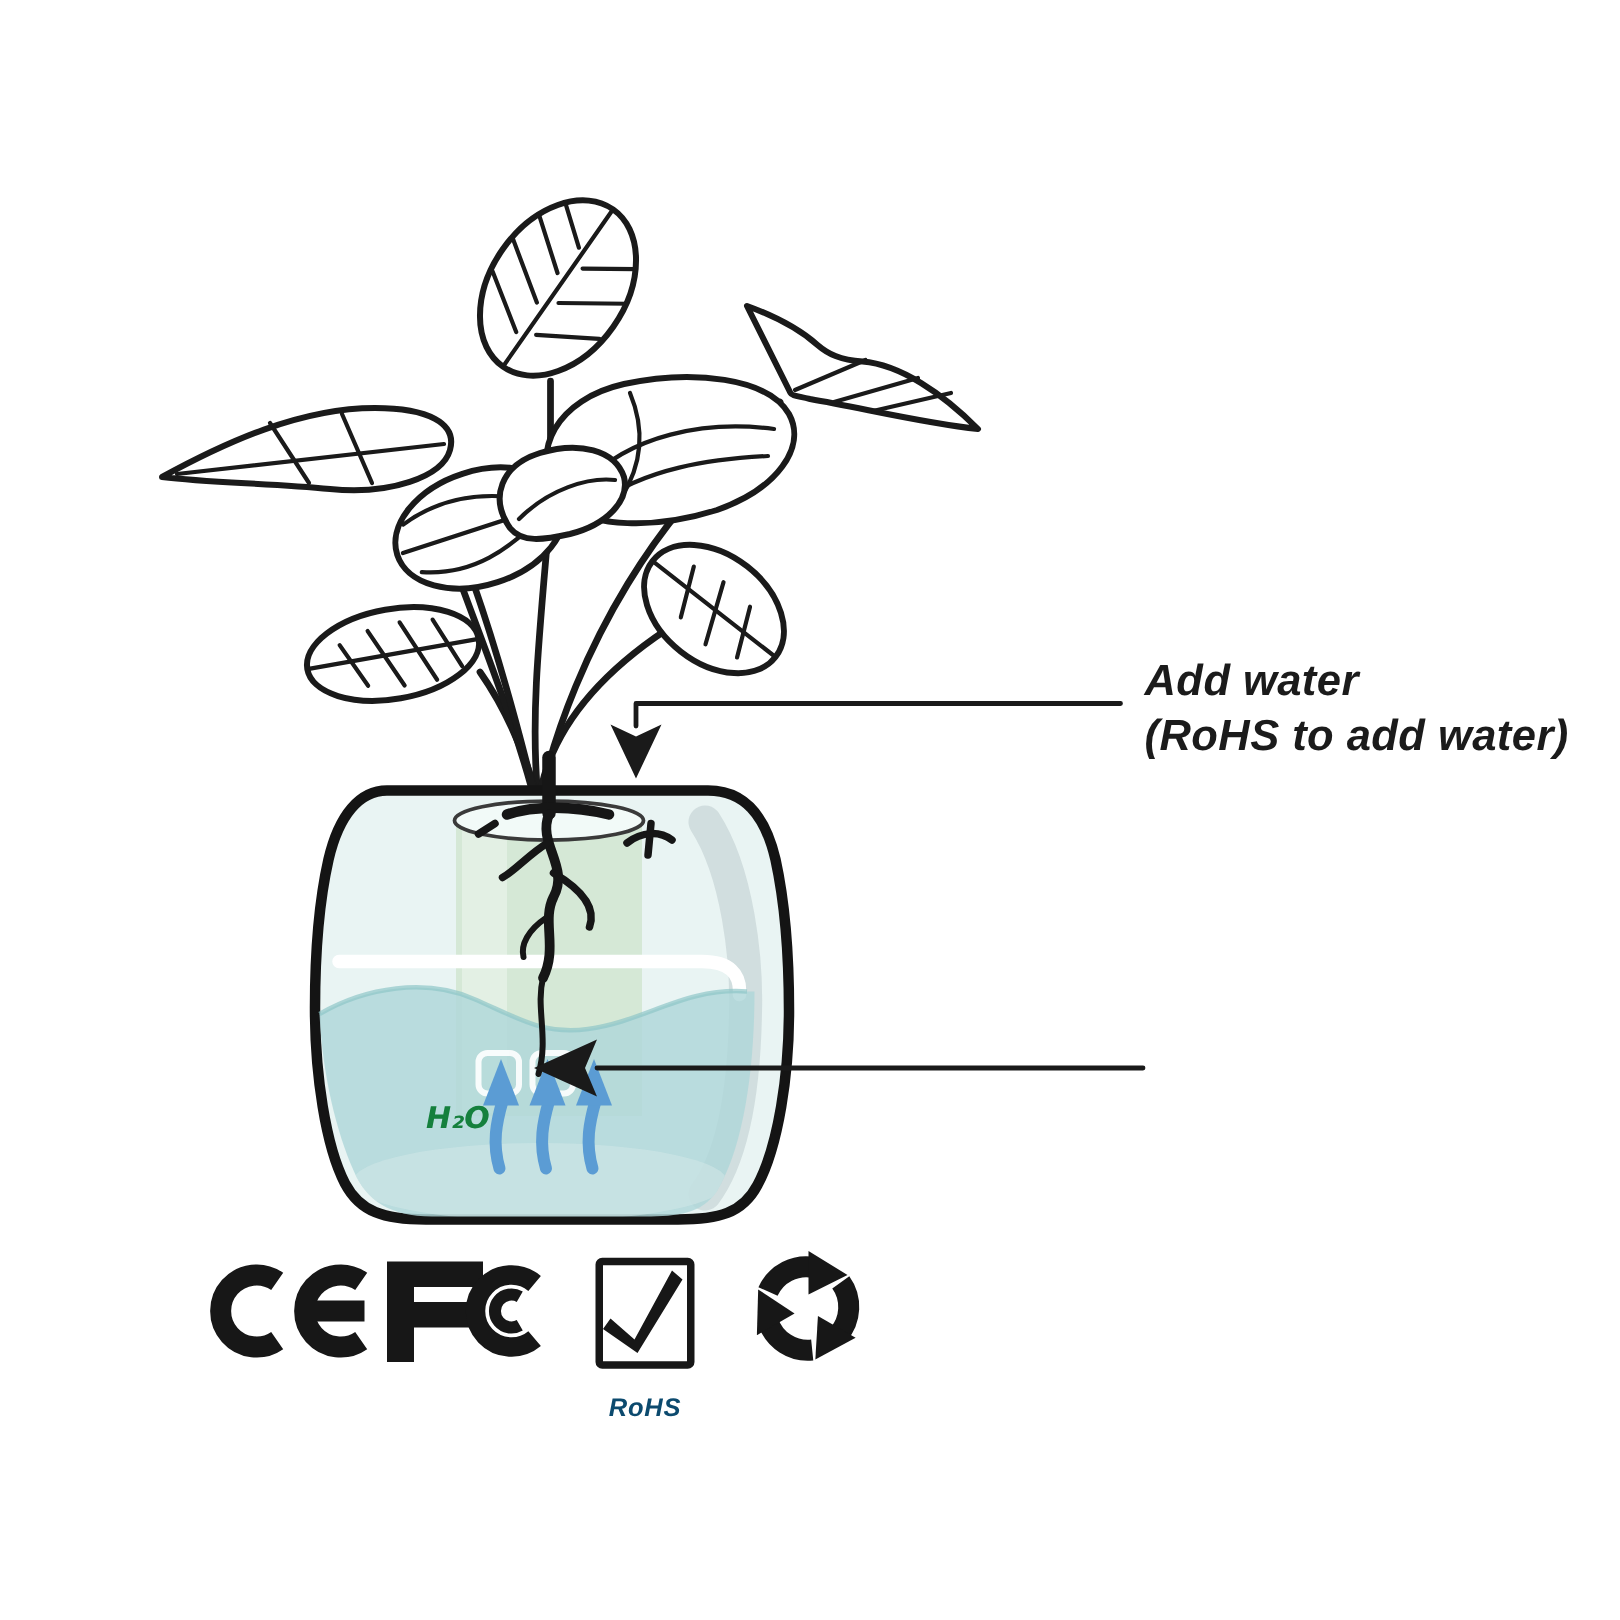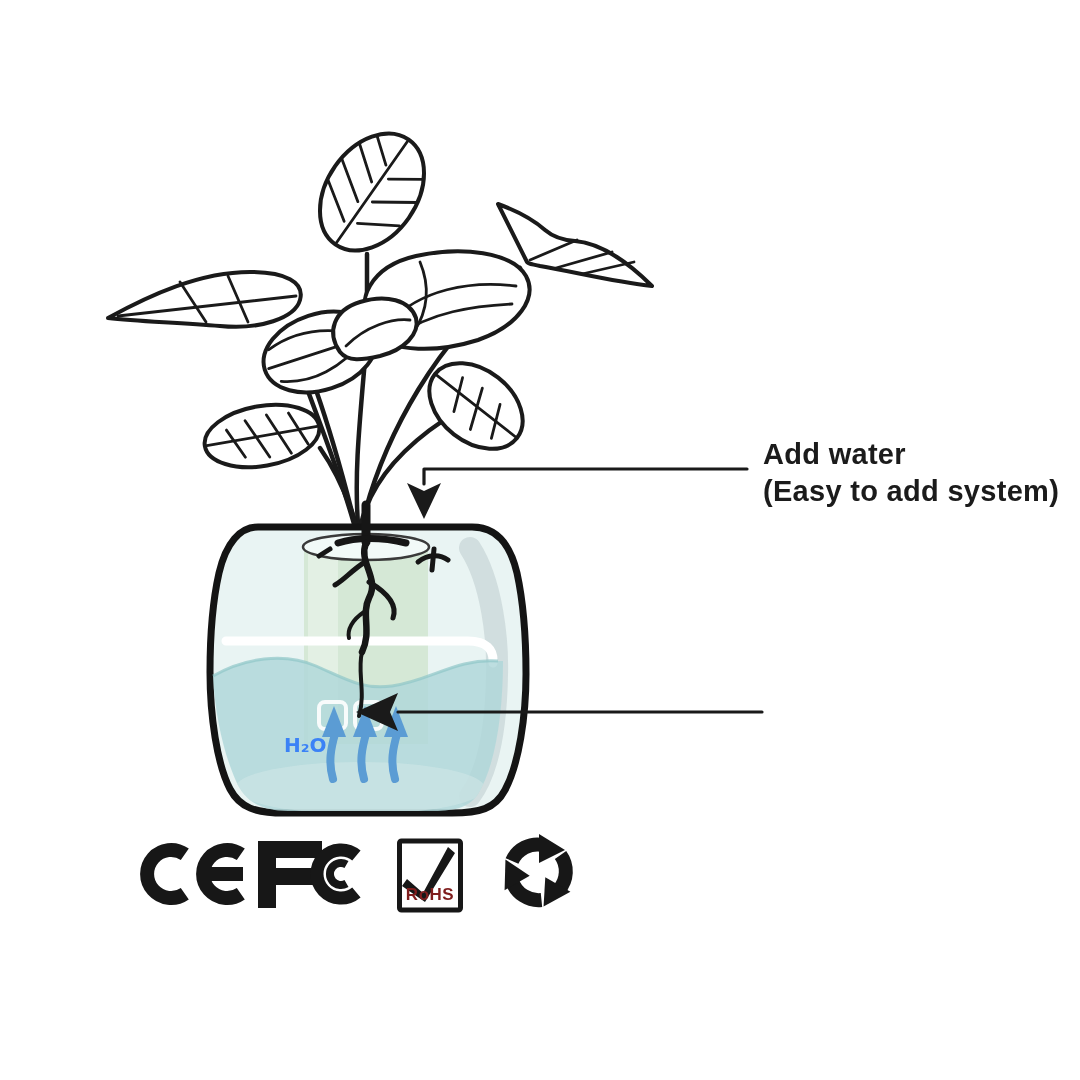--- a/index.html
+++ b/index.html
@@ -1,24 +1,24 @@
 <!DOCTYPE html>
 <html><head>
 <meta charset="utf-8">
 <style>
   html,body{margin:0;padding:0;background:#ffffff;}
   .stage{position:relative;width:1080px;height:1080px;background:#ffffff;overflow:hidden;
-         font-family:"Liberation Sans","DejaVu Sans",sans-serif;}
+         font-family:"Liberation Sans","DejaVu Sans",sans-serif;font-style:italic;}
   .stage svg{position:absolute;left:0;top:0;}
   .callout-label{position:absolute;font-weight:700;font-size:29px;line-height:37px;
                  color:#1b1b1b;letter-spacing:.3px;white-space:nowrap;}
   .h2o{position:absolute;left:284px;top:733px;font-family:"DejaVu Sans",sans-serif;
-       font-weight:700;font-size:20px;color:#3b82f6;letter-spacing:0;}
-  .rohs-text{position:absolute;left:399px;top:885px;width:62px;text-align:center;
-             font-weight:700;font-size:17px;color:#7f1d1d;letter-spacing:.5px;}
+       font-weight:700;font-size:20px;color:#15803d;letter-spacing:0;}
+  .rohs-text{position:absolute;left:399px;top:929px;width:62px;text-align:center;
+             font-weight:700;font-size:17px;color:#0c4a6e;letter-spacing:.5px;}
   .ink-line{stroke:#1a1a1a;fill:none;stroke-linecap:round;stroke-linejoin:round;}
   .leaf{fill:#ffffff;stroke:#1a1a1a;stroke-width:4;stroke-linejoin:round;}
   .vein{stroke:#1a1a1a;stroke-width:2.8;fill:none;stroke-linecap:round;}
   .root{stroke:#161616;fill:none;stroke-linecap:round;stroke-linejoin:round;}
   .logo{fill:none;stroke:#171717;stroke-linecap:butt;}
 </style>
 </head>
 <body>
 
 <div class="stage">
@@ -192,21 +192,21 @@
       <g transform="rotate(240)">
         <path class="logo" stroke-width="14" d="M-26,-11 A28,28 0 0 1 5,-27"></path>
         <polygon fill="#171717" points="1,-38 27,-22 1,-9"></polygon>
       </g>
     </g>
   </g>
 </svg>
 
 <div class="callout-label" style="left:763px;top:436px;">
   <div>Add water</div>
-  <div>(Easy to add system)</div>
+  <div>(RoHS to add water)</div>
 </div>
 
 
 <span class="h2o">H₂O</span>
 
 <span class="rohs-text">RoHS</span>
 
 </div>
 
 </body></html>

